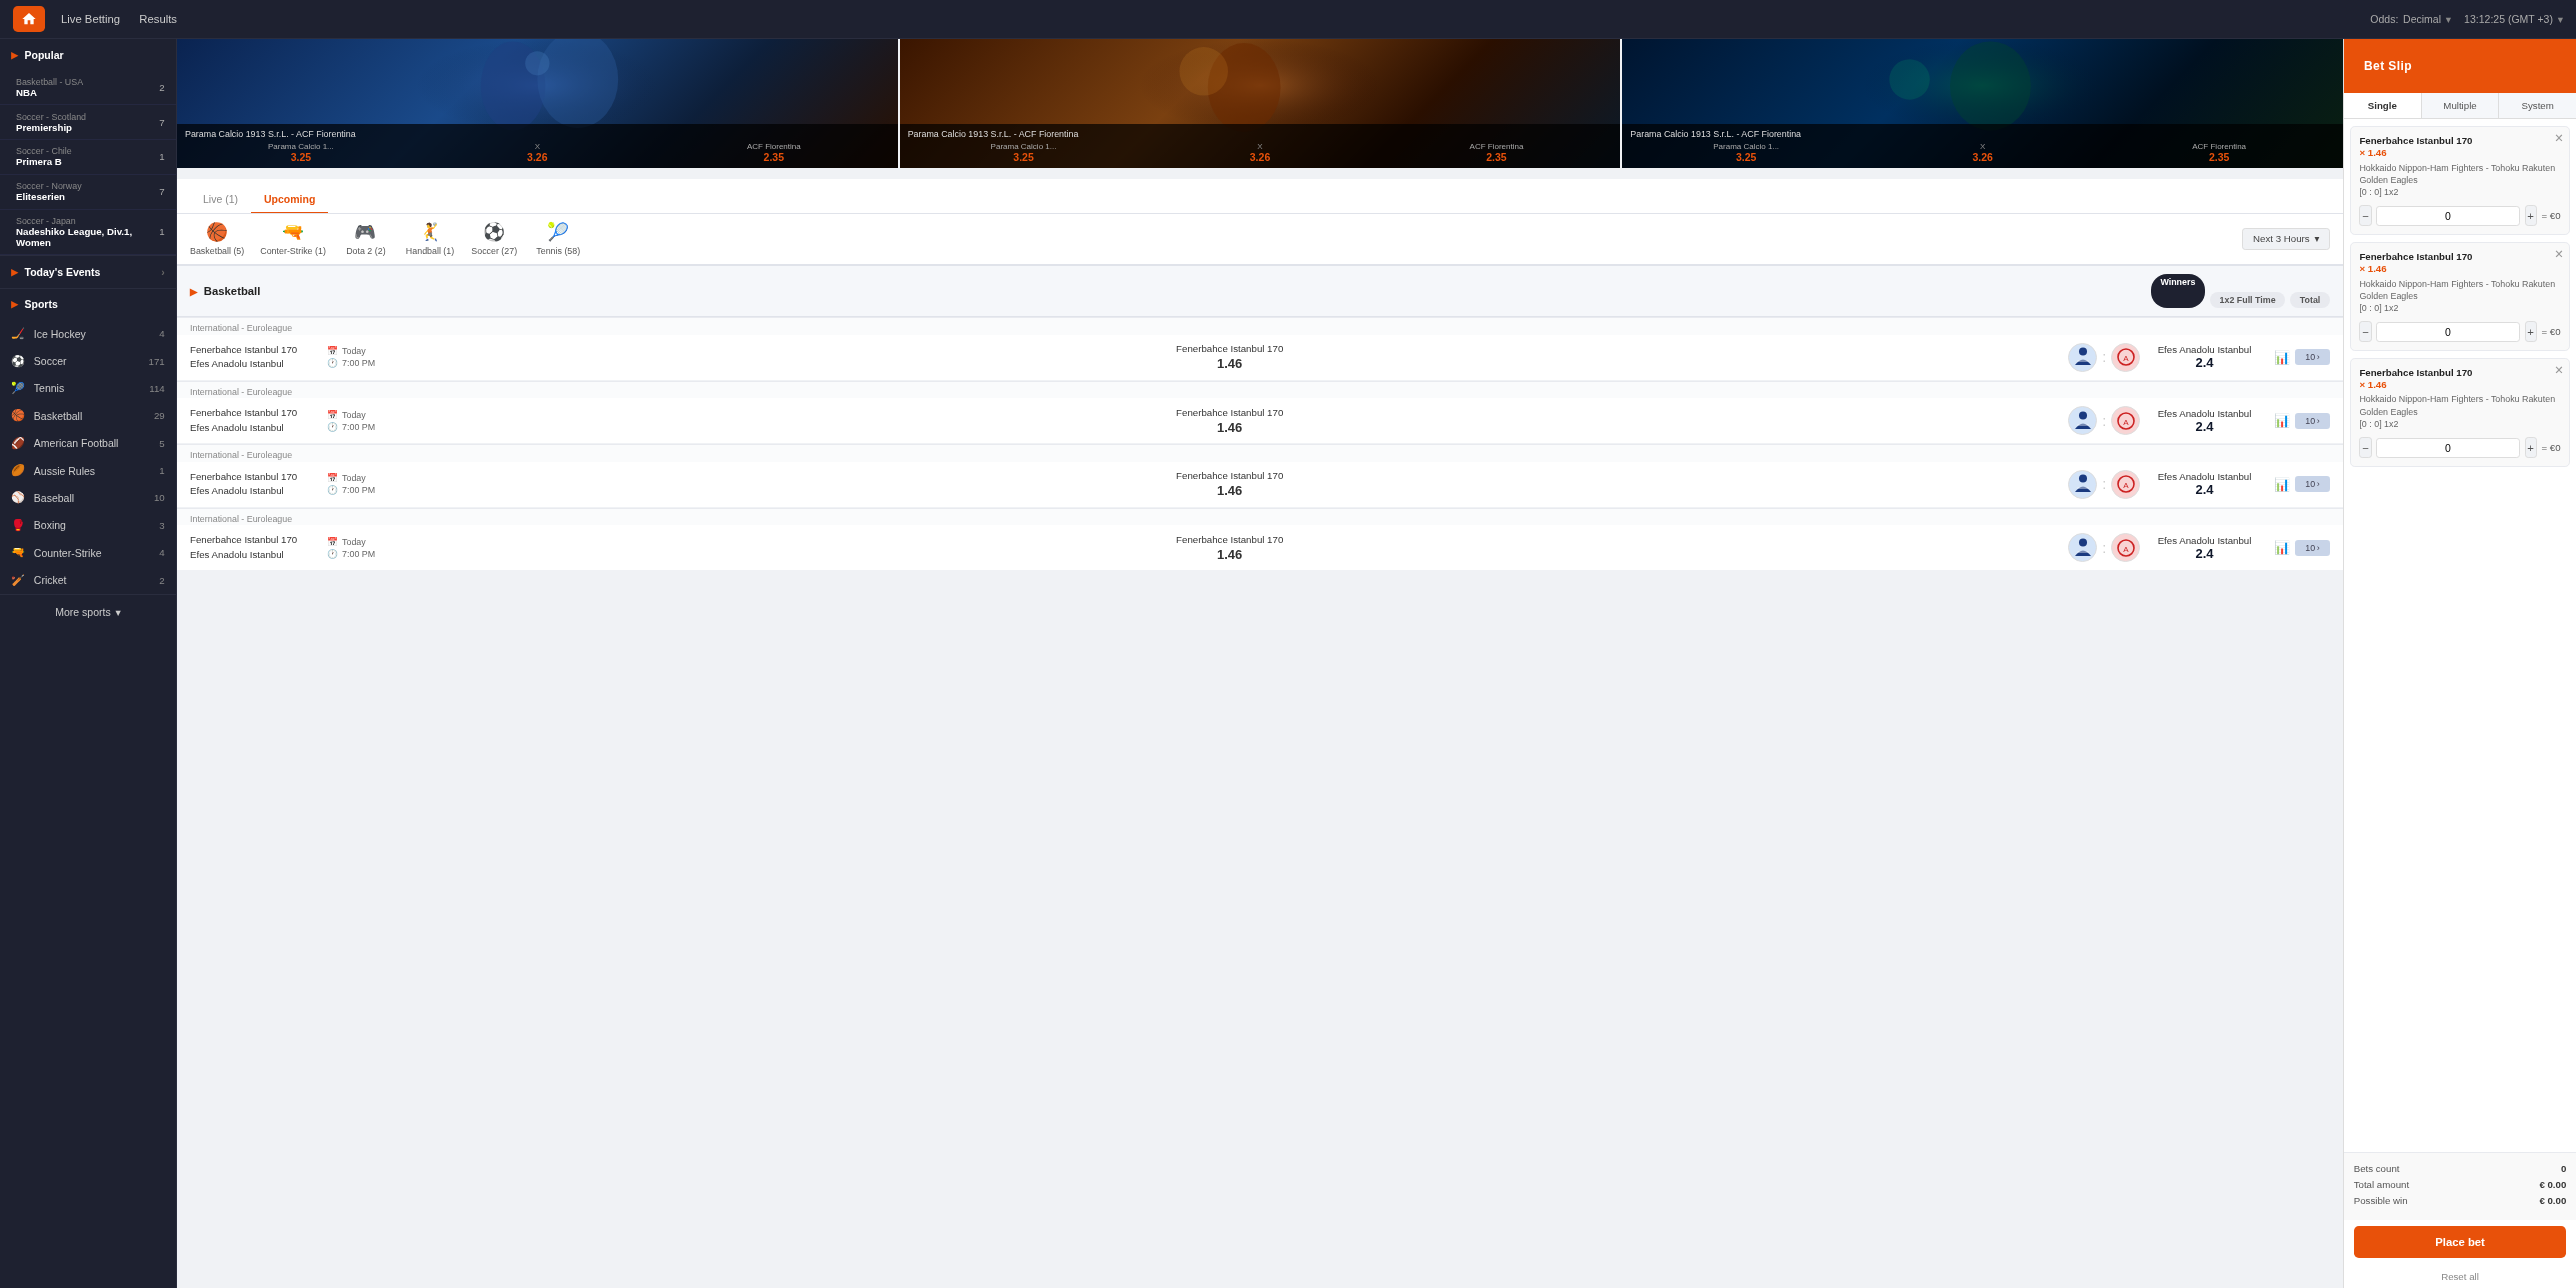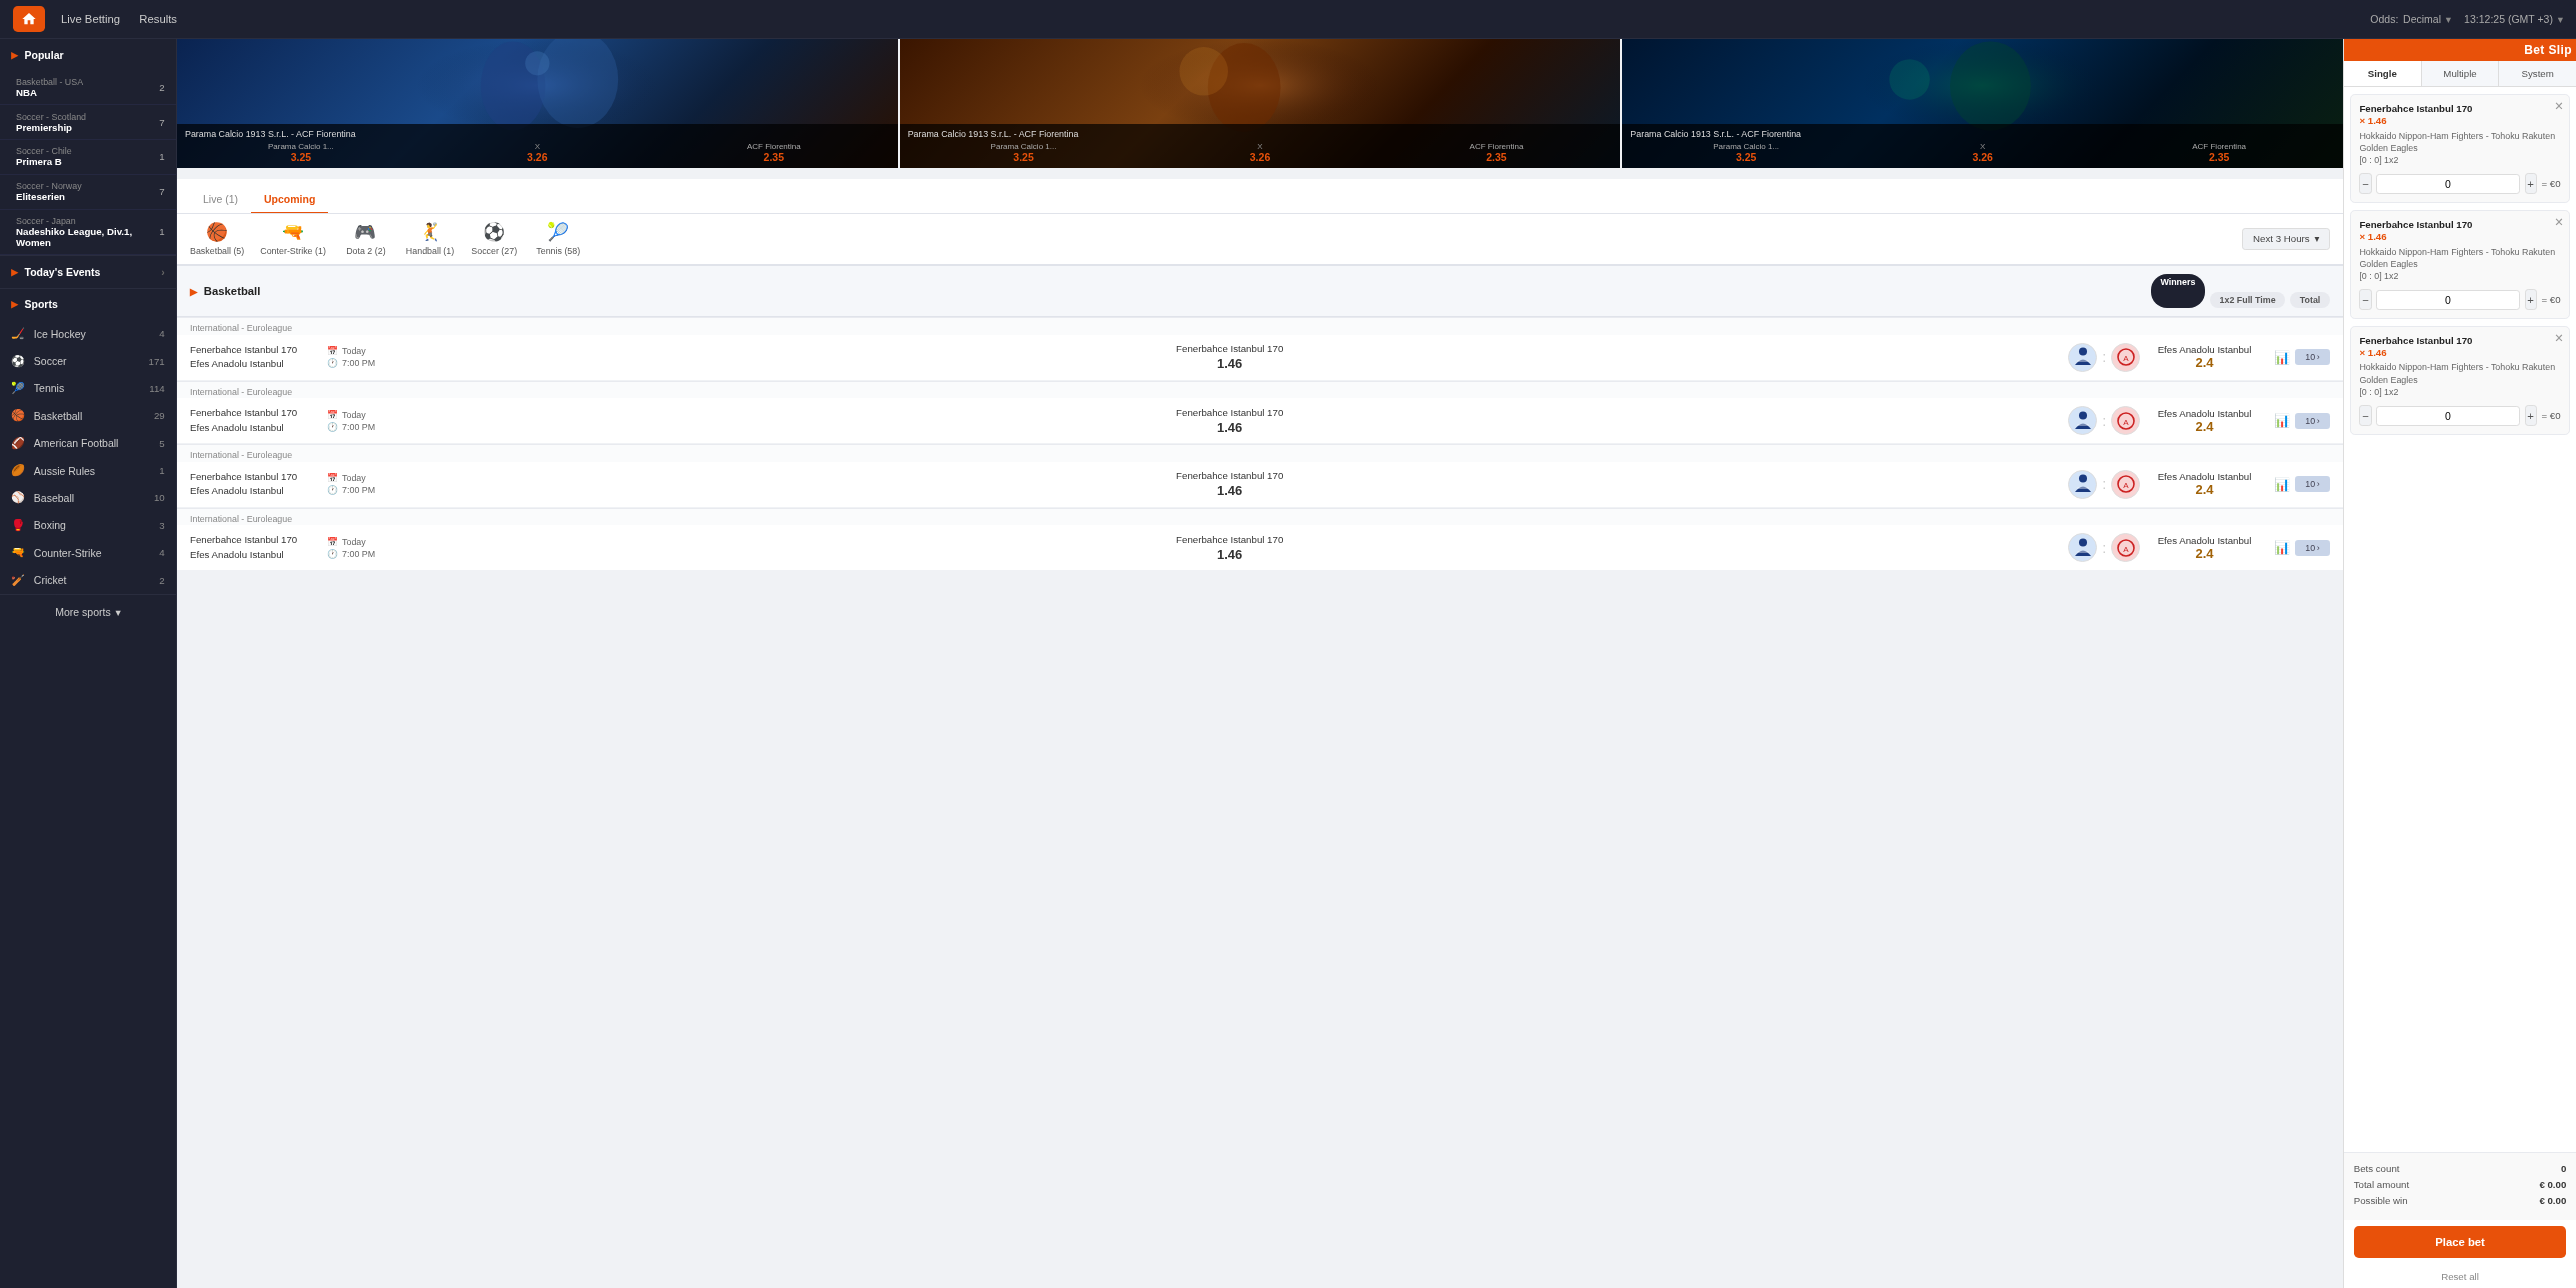--- a/index.html
+++ b/index.html
@@ -89,28 +89,28 @@
     .match-time-item { display: flex; align-items: center; gap: 4px; font-size: 8.9px; color: #666; }
     .time-icon { font-size: 8.9px; }
     .match-main-odds { flex: 1; display: flex; align-items: center; justify-content: center; flex-direction: column; gap: 1.6px; }
     .main-team-name { font-size: 9.7px; color: #333; font-weight: 500; }
     .main-odd-value { font-size: 13px; font-weight: bold; color: #333; }
     .match-logos { display: flex; align-items: center; gap: 4.8px; }
     .team-logo { width: 29px; height: 29px; border-radius: 50%; background: #e8eaef; display: flex; align-items: center; justify-content: center; font-size: 6.4px; overflow: hidden; border: 0.8px solid #ddd; }
     .logo-divider { font-size: 14.5px; color: #ccc; font-weight: 300; }
     .match-away-odds { min-width: 129px; text-align: center; }
     .away-team-name { font-size: 9.7px; color: #333; }
-    .away-odd-value { font-size: 13px; font-weight: bold; color: #a16207; }
+    .away-odd-value { font-size: 13px; font-weight: bold; color: #0f172a; }
     .match-stats { width: 26px; display: flex; align-items: center; justify-content: center; }
     .stats-icon { color: #bbb; font-size: 13px; cursor: pointer; }
     .match-more { display: flex; align-items: center; background: #c8d4e8; border-radius: 3.2px; padding: 3.2px 4.8px; cursor: pointer; min-width: 35px; justify-content: center; gap: 1.6px; font-size: 8.9px; color: #445; }
 
     
     .bet-slip { width: 233px; background: #fff; border-left: 0.8px solid #ddd; display: flex; flex-direction: column; overflow: hidden; flex-shrink: 0; }
-    .bet-slip-header { background: #e8510a; color: #fff; text-align: right; padding: 4px; font-size: 12px; font-weight: 700; letter-spacing: 0.4px; }
+    .bet-slip-header { background: #e8510a; color: #fff; text-align: left; padding: 20px; font-size: 12px; font-weight: 700; letter-spacing: 0.4px; }
     .bet-slip-tabs { display: flex; background: #f5f7fa; border-bottom: 0.8px solid #ddd; }
     .bs-tab { flex: 1; text-align: center; padding: 7.2px; cursor: pointer; font-size: 9.7px; color: #555; border-right: 0.8px solid #ddd; }
     .bs-tab:last-child { border-right: none; }
     .bs-tab.active { background: #fff; color: #333; font-weight: 600; }
 
     .bet-entries { flex: 1; overflow-y: auto; padding: 6.4px; display: flex; flex-direction: column; gap: 6.4px; }
     .bet-entries::-webkit-scrollbar { width: 3.2px; }
     .bet-entries::-webkit-scrollbar-thumb { background: #ddd; }
 
     .bet-entry { background: #f9f9f9; border: 0.8px solid #e8eaef; border-radius: 4.8px; padding: 8px; position: relative; }

